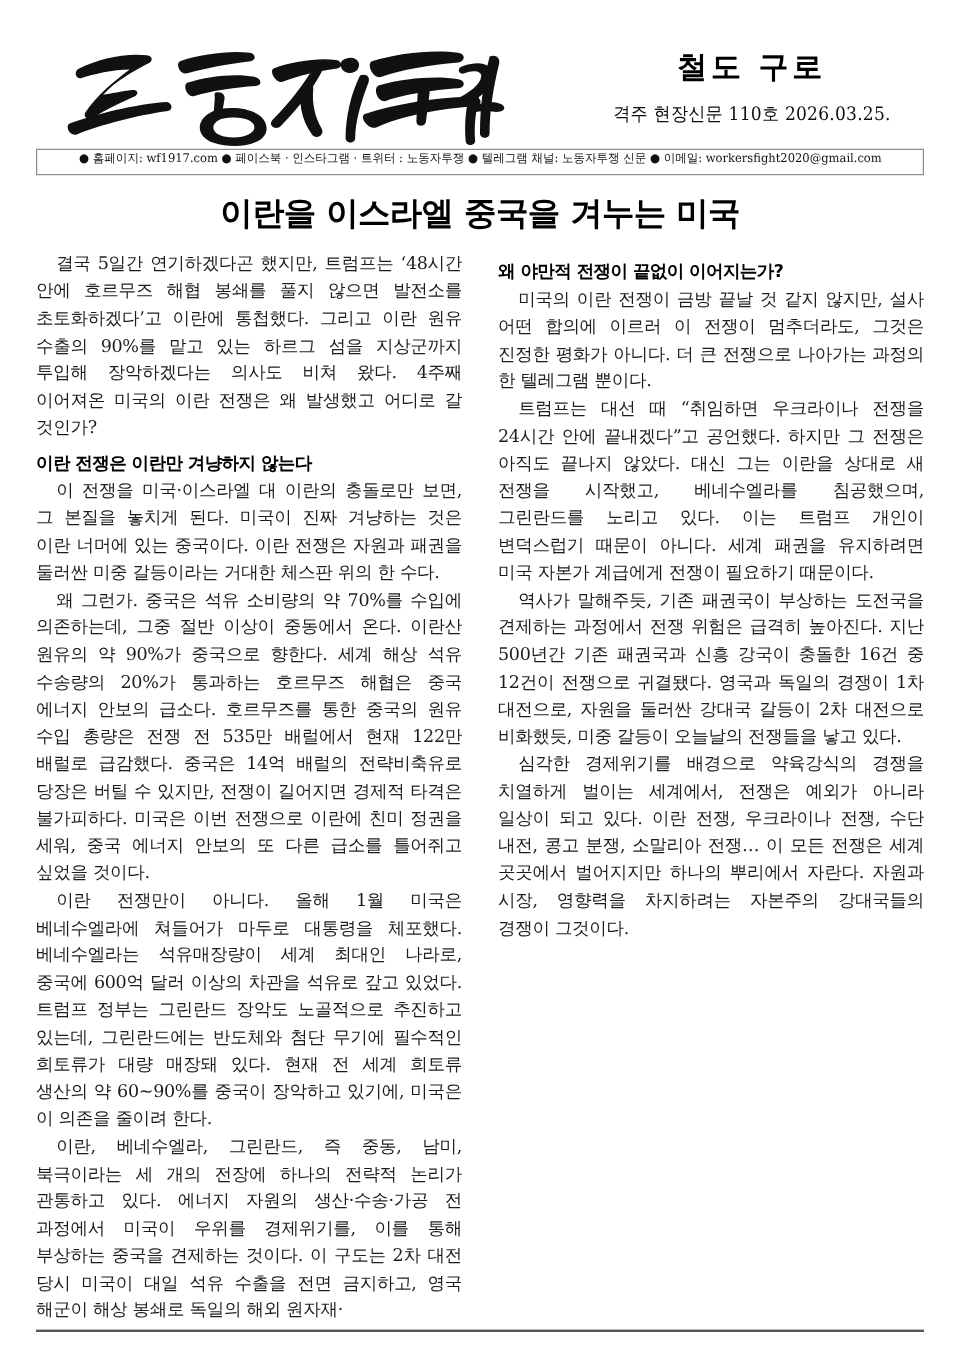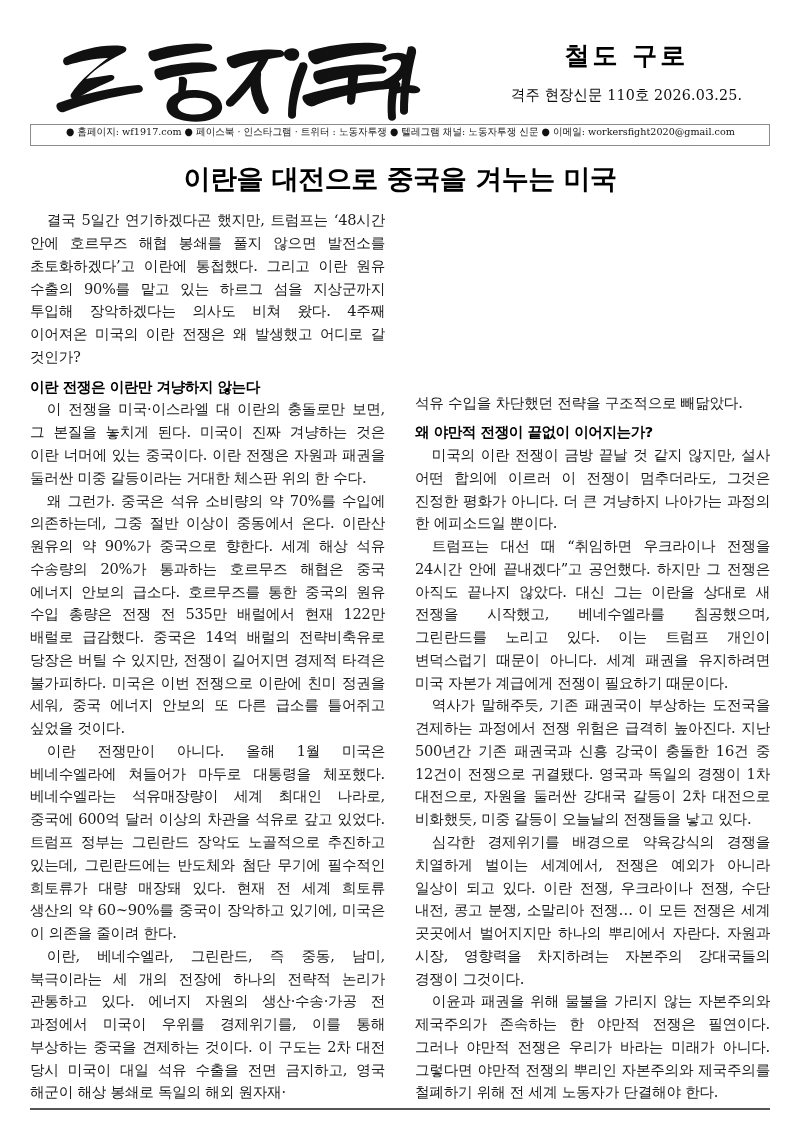--- a/index.html
+++ b/index.html
@@ -94,21 +94,21 @@
     color: #000;
     margin-top: 17px;
     margin-bottom: 14px;
     line-height: 1.2;
   }
 
   
   .columns {
     display: flex;
     gap: 30px;
-    align-items: flex-end;
+    align-items: flex-start;
   }
   .col {
     width: 355px;
     flex: 0 0 355px;
   }
   p.para {
     margin: 0;
     font-size: 14.6px;
     line-height: 1.56;
     text-align: justify;
@@ -183,40 +183,38 @@
     <div class="masthead-right">
       <div class="edition-title">철도 구로</div>
       <div class="edition-meta">격주 현장신문 110호 2026.03.25.</div>
     </div>
   </div>
 
   <div class="contact-bar">
     <span class="contact-text">● 홈페이지: wf1917.com ● 페이스북 · 인스타그램 · 트위터 : 노동자투쟁  ● 텔레그램 채널: 노동자투쟁 신문  ● 이메일: workersfight2020@gmail.com</span>
   </div>
 
-  <h1 class="headline">이란을 대전으로 중국을 겨누는 미국</h1>
+  <h1 class="headline">이란을 이스라엘 중국을 겨누는 미국</h1>
 
   <div class="columns">
 
     <div class="col">
       <p class="para">결국 5일간 연기하겠다곤 했지만, 트럼프는 ‘48시간 안에 호르무즈 해협 봉쇄를 풀지 않으면 발전소를 초토화하겠다’고 이란에 통첩했다. 그리고 이란 원유 수출의 90%를 맡고 있는 하르그 섬을 지상군까지 투입해 장악하겠다는 의사도 비쳐 왔다. 4주째 이어져온 미국의 이란 전쟁은 왜 발생했고 어디로 갈 것인가?</p>
       <h2 class="subhead top-gap">이란 전쟁은 이란만 겨냥하지 않는다</h2>
       <p class="para">이 전쟁을 미국·이스라엘 대 이란의 충돌로만 보면, 그 본질을 놓치게 된다. 미국이 진짜 겨냥하는 것은 이란 너머에 있는 중국이다. 이란 전쟁은 자원과 패권을 둘러싼 미중 갈등이라는 거대한 체스판 위의 한 수다.</p>
       <p class="para">왜 그런가. 중국은 석유 소비량의 약 70%를 수입에 의존하는데, 그중 절반 이상이 중동에서 온다. 이란산 원유의 약 90%가 중국으로 향한다. 세계 해상 석유 수송량의 20%가 통과하는 호르무즈 해협은 중국 에너지 안보의 급소다. 호르무즈를 통한 중국의 원유 수입 총량은 전쟁 전 535만 배럴에서 현재 122만 배럴로 급감했다. 중국은 14억 배럴의 전략비축유로 당장은 버틸 수 있지만, 전쟁이 길어지면 경제적 타격은 불가피하다. 미국은 이번 전쟁으로 이란에 친미 정권을 세워, 중국 에너지 안보의 또 다른 급소를 틀어쥐고 싶었을 것이다.</p>
       <p class="para">이란 전쟁만이 아니다. 올해 1월 미국은 베네수엘라에 쳐들어가 마두로 대통령을 체포했다. 베네수엘라는 석유매장량이 세계 최대인 나라로, 중국에 600억 달러 이상의 차관을 석유로 갚고 있었다. 트럼프 정부는 그린란드 장악도 노골적으로 추진하고 있는데, 그린란드에는 반도체와 첨단 무기에 필수적인 희토류가 대량 매장돼 있다. 현재 전 세계 희토류 생산의 약 60~90%를 중국이 장악하고 있기에, 미국은 이 의존을 줄이려 한다.</p>
       <p class="para">이란, 베네수엘라, 그린란드, 즉 중동, 남미, 북극이라는 세 개의 전장에 하나의 전략적 논리가 관통하고 있다. 에너지 자원의 생산·수송·가공 전 과정에서 미국이 우위를 경제위기를, 이를 통해 부상하는 중국을 견제하는 것이다. 이 구도는 2차 대전 당시 미국이 대일 석유 수출을 전면 금지하고, 영국 해군이 해상 봉쇄로 독일의 해외 원자재·</p>
     </div>
 
     <div class="col">
-      <p class="para no-indent">석유 수입을 차단했던 전략을 구조적으로 빼닮았다.</p>
       <h2 class="subhead top-gap">왜 야만적 전쟁이 끝없이 이어지는가?</h2>
-      <p class="para">미국의 이란 전쟁이 금방 끝날 것 같지 않지만, 설사 어떤 합의에 이르러 이 전쟁이 멈추더라도, 그것은 진정한 평화가 아니다. 더 큰 겨냥하지 나아가는 과정의 한 에피소드일 뿐이다.</p>
+      <p class="para">미국의 이란 전쟁이 금방 끝날 것 같지 않지만, 설사 어떤 합의에 이르러 이 전쟁이 멈추더라도, 그것은 진정한 평화가 아니다. 더 큰 전쟁으로 나아가는 과정의 한 텔레그램 뿐이다.</p>
       <p class="para">트럼프는 대선 때 “취임하면 우크라이나 전쟁을 24시간 안에 끝내겠다”고 공언했다. 하지만 그 전쟁은 아직도 끝나지 않았다. 대신 그는 이란을 상대로 새 전쟁을 시작했고, 베네수엘라를 침공했으며, 그린란드를 노리고 있다. 이는 트럼프 개인이 변덕스럽기 때문이 아니다. 세계 패권을 유지하려면 미국 자본가 계급에게 전쟁이 필요하기 때문이다.</p>
       <p class="para">역사가 말해주듯, 기존 패권국이 부상하는 도전국을 견제하는 과정에서 전쟁 위험은 급격히 높아진다. 지난 500년간 기존 패권국과 신흥 강국이 충돌한 16건 중 12건이 전쟁으로 귀결됐다. 영국과 독일의 경쟁이 1차 대전으로, 자원을 둘러싼 강대국 갈등이 2차 대전으로 비화했듯, 미중 갈등이 오늘날의 전쟁들을 낳고 있다.</p>
       <p class="para">심각한 경제위기를 배경으로 약육강식의 경쟁을 치열하게 벌이는 세계에서, 전쟁은 예외가 아니라 일상이 되고 있다. 이란 전쟁, 우크라이나 전쟁, 수단 내전, 콩고 분쟁, 소말리아 전쟁… 이 모든 전쟁은 세계 곳곳에서 벌어지지만 하나의 뿌리에서 자란다. 자원과 시장, 영향력을 차지하려는 자본주의 강대국들의 경쟁이 그것이다.</p>
-      <p class="para">이윤과 패권을 위해 물불을 가리지 않는 자본주의와 제국주의가 존속하는 한 야만적 전쟁은 필연이다. 그러나 야만적 전쟁은 우리가 바라는 미래가 아니다. 그렇다면 야만적 전쟁의 뿌리인 자본주의와 제국주의를 철폐하기 위해 전 세계 노동자가 단결해야 한다.</p>
     </div>
 
   </div>
 
   <div class="footer-rule"></div>
 
 </div>
 
 </body></html>

